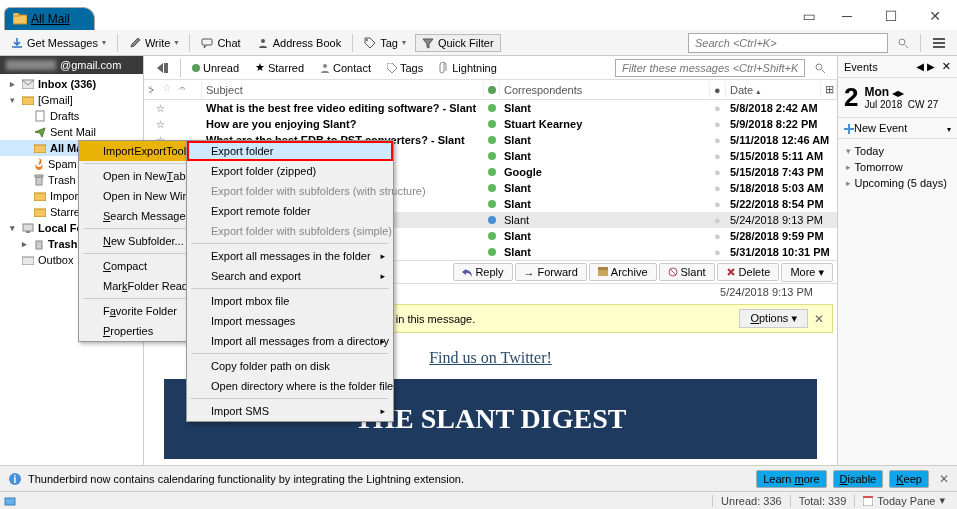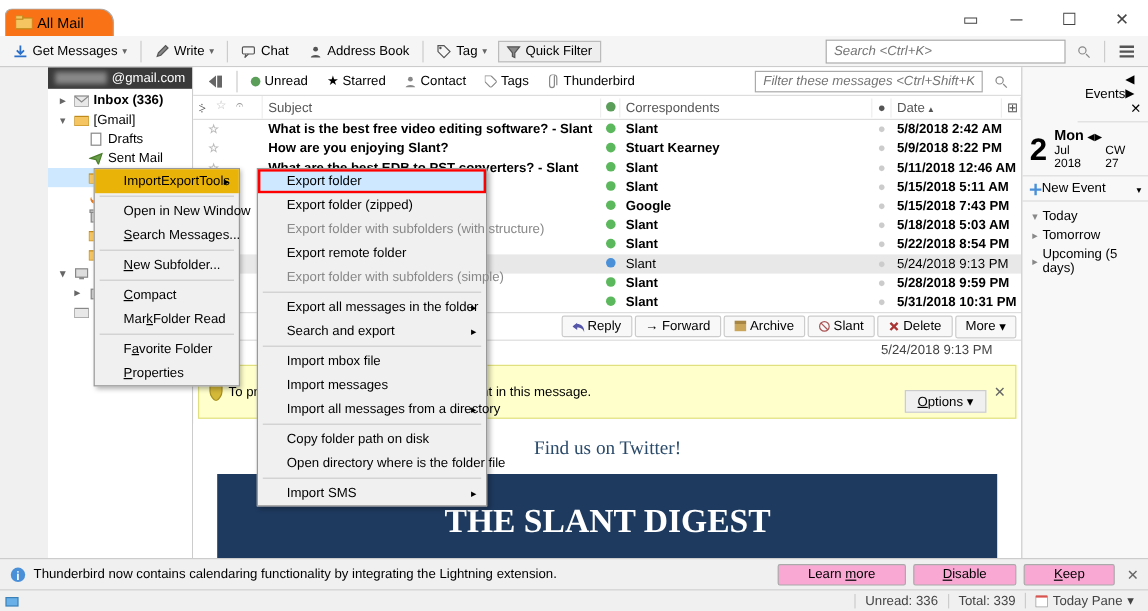--- a/index.html
+++ b/index.html
@@ -1,37 +1,37 @@
 <!DOCTYPE html>
 <html><head>
 <meta charset="utf-8">
 <style>
 * { box-sizing: border-box; margin: 0; padding: 0; }
 body { font-family: "Segoe UI", Tahoma, sans-serif; font-size: 11px; color: #000; background: #f0f0f0; width: 957px; height: 509px; overflow: hidden; position: relative; }
 
 
 .titlebar { height: 30px; background: #fff; display: flex; align-items: flex-end; padding-left: 4px; }
-.tab-active { background: #f97316; border: 1px solid #aaa; border-bottom: none; border-radius: 6px 12px 0 0; padding: 4px 24px 4px 8px; display: flex; align-items: center; gap: 6px; font-size: 12px; position: relative; }
+.tab-active { background: #0369a1; border: 1px solid #aaa; border-bottom: none; border-radius: 6px 12px 0 0; padding: 4px 24px 4px 8px; display: flex; align-items: center; gap: 6px; font-size: 12px; position: relative; text-decoration: underline; }
 .tab-active::after { content: ''; position: absolute; right: -16px; bottom: 0; width: 24px; height: 100%; background: #fff; border: 1px solid #aaa; border-left: none; border-bottom: none; border-radius: 0 16px 0 0; transform: skewX(25deg); z-index: -1; display: none; }
 .wincontrols { margin-left: auto; display: flex; }
 .wincontrols div { width: 44px; height: 28px; display: flex; align-items: center; justify-content: center; font-size: 14px; color: #444; }
 .wincontrols .menu-btn { width: 32px; }
 
 
 .toolbar { height: 26px; background: #f5f5f5; border-bottom: 1px solid #ccc; display: flex; align-items: center; padding: 0 4px; gap: 2px; }
 .tbtn { padding: 2px 6px; display: flex; align-items: center; gap: 4px; border: 1px solid transparent; font-size: 11px; }
 .sep { width: 1px; height: 18px; background: #ccc; margin: 0 2px; }
 .searchbox { border: 1px solid #aaa; background: #fff; padding: 2px 6px; font-size: 11px; color: #888; width: 200px; height: 20px; font-style: italic; }
 .spacer { flex: 1; }
 
 
 .main { display: flex; height: calc(100% - 30px - 26px - 26px - 18px); }
 
 
-.sidebar-left { width: 144px; background: #fff; border-right: 1px solid #ccc; overflow: hidden; margin-left: 40px; }
+.sidebar-left { width: 144px; background: #fff; border-right: 1px solid #ccc; overflow: hidden; }
 .account-hdr { background: #3a3a3a; color: #fff; padding: 3px 6px; font-size: 11px; display: flex; align-items: center; gap: 4px; }
 .tree { padding: 2px 0; }
 .tree-item { padding: 2px 6px 2px 20px; display: flex; align-items: center; gap: 4px; font-size: 11px; white-space: nowrap; }
 .tree-item.l1 { padding-left: 10px; }
 .tree-item.l2 { padding-left: 22px; }
 .tree-item.l3 { padding-left: 34px; }
 .tree-item.sel { background: #cde8ff; }
 .tree-item.bold { font-weight: bold; }
 .expander { width: 8px; color: #666; font-size: 9px; }
 
@@ -73,42 +73,42 @@
 .mr-date { flex: 1; }
 .dot-green { width: 8px; height: 8px; border-radius: 50%; background: #5cb85c; display: inline-block; }
 .dot-blue { width: 8px; height: 8px; border-radius: 50%; background: #4a90d9; display: inline-block; }
 .star-e { color: #bbb; font-size: 10px; }
 
 .msgactions { height: 24px; border-top: 1px solid #ddd; border-bottom: 1px solid #ddd; display: flex; align-items: center; justify-content: flex-end; padding: 0 4px; gap: 2px; }
 .msgactions .mbtn { border: 1px solid #ccc; background: #f8f8f8; padding: 2px 8px; font-size: 11px; border-radius: 2px; display: flex; align-items: center; gap: 3px; }
 .msgdate { font-size: 11px; color: #444; text-align: right; padding: 2px 24px; }
 
 .infobar { background: #ffffcc; border: 1px solid #e0e080; margin: 4px; padding: 4px 8px; display: flex; align-items: center; font-size: 11px; }
-.infobar .optbtn { margin-left: auto; border: 1px solid #ccc; background: #f0f0f0; padding: 2px 10px; font-size: 11px; margin-top: 16px; }
+.infobar .optbtn { margin-left: auto; border: 1px solid #ccc; background: #f0f0f0; padding: 2px 10px; font-size: 11px; }
 .infobar .closex { margin-left: 6px; color: #666; font-size: 12px; }
 
 .msgbody { flex: 1; background: #fff; padding: 4px 20px; overflow: hidden; }
-.twitter { text-align: center; font-size: 16px; font-family: Georgia, serif; color: #2a4a6a; padding: 8px; }
+.twitter { text-align: center; font-size: 16px; font-family: Georgia, serif; color: #2a4a6a; padding: 8px; text-decoration: underline; }
 .banner { background: #1e3a5f; color: #fff; text-align: center; padding: 24px; font-size: 28px; font-weight: bold; font-family: Georgia, serif; margin-top: 4px; }
 
 
 .sidebar-right { width: 120px; border-left: 1px solid #ccc; background: #f8f8f8; display: flex; flex-direction: column; }
-.cal-hdr { padding: 4px 6px; font-size: 11px; display: flex; align-items: center; justify-content: flex-start; border-bottom: 1px solid #ddd; margin-left: 46px; }
+.cal-hdr { padding: 4px 6px; font-size: 11px; display: flex; align-items: center; justify-content: space-between; border-bottom: 1px solid #ddd; }
 .cal-date { display: flex; padding: 4px 6px; align-items: center; gap: 6px; border-bottom: 1px solid #ddd; }
 .cal-daynum { font-size: 26px; font-weight: bold; }
 .cal-dayinfo { font-size: 10px; }
 .cal-dayinfo .dow { font-weight: bold; font-size: 12px; }
 .cal-jul { display: flex; justify-content: space-between; font-size: 10px; }
 .cal-newevent { padding: 4px 6px; font-size: 11px; border-bottom: 1px solid #ddd; display: flex; align-items: flex-end; gap: 0; }
 .cal-list { padding: 4px 2px; }
 .cal-item { padding: 2px 6px; font-size: 11px; display: flex; align-items: center; gap: 4px; }
 
 
 .notif { position: relative; height: 26px; background: #f0f0f0; border-top: 1px solid #ccc; display: flex; align-items: center; padding: 0 8px; font-size: 11px; gap: 6px; }
-.notif .nbtn { border: 1px solid #aaa; background: #f9a8d4; padding: 2px 24px; font-size: 11px; border-radius: 2px; text-align: center; }
+.notif .nbtn { border: 1px solid #aaa; background: #0ea5e9; padding: 2px 6px; font-size: 11px; border-radius: 2px; text-align: center; }
 .notif .nx { margin-left: 4px; font-size: 12px; color: #666; }
 
 
 .statusbar { height: 18px; background: #f0f0f0; border-top: 1px solid #ccc; display: flex; align-items: center; padding: 0 4px; font-size: 11px; color: #444; }
 .statusbar .sitem { padding: 0 8px; border-left: 1px solid #ccc; }
 .statusbar .sitem:first-child { border: none; }
 
 
 .ico { display: inline-block; width: 12px; height: 12px; }
 svg { display: block; }
@@ -348,21 +348,21 @@
       <div class="filterbtn">
           <svg width="10" height="10">
             <path d="M0 0h5l5 5-5 5-5-5z" fill="none" stroke="#888"></path>
           </svg>
           <span>Tags</span>
         </div>
       <div class="filterbtn">
           <svg width="10" height="12">
             <path d="M5 1v8a2 2 0 01-4 0V3a3 3 0 016 0v6" fill="none" stroke="#888"></path>
           </svg>
-          <span>Thunderbird</span>
+          <span>Lightning</span>
         </div>
       <input class="filterbox" placeholder="Filter these messages &lt;Ctrl+Shift+K&gt;" style="">
       <div class="filterbtn">
           <svg width="12" height="12">
             <circle cx="5" cy="5" r="3" fill="none" stroke="#888"></circle>
             <path d="M8 8l3 3" stroke="#888"></path>
           </svg>
         </div>
     </div>
 
@@ -616,33 +616,34 @@
         <rect width="10" height="2" fill="#d9534f"></rect>
       </svg><span>Today Pane</span> ▾</div>
 </div>
 
 <div class="ctxmenu" style="left:78px;top:140px;width:122px">
   <div class="ctx-item hl">
       <span>ImportExportTools</span>
       <span class="ctx-arrow">▸</span>
     </div>
   <div class="ctx-sep"></div>
+  <div class="ctx-item">Open in New <span class="ctx-underline">T</span>ab</div>
   <div class="ctx-item">Open in New Window</div>
   <div class="ctx-item"><span class="ctx-underline">S</span>earch Messages...</div>
   <div class="ctx-sep"></div>
   <div class="ctx-item"><span class="ctx-underline">N</span>ew Subfolder...</div>
   <div class="ctx-sep"></div>
   <div class="ctx-item"><span class="ctx-underline">C</span>ompact</div>
   <div class="ctx-item">Mar<span class="ctx-underline">k</span> Folder Read</div>
   <div class="ctx-sep"></div>
   <div class="ctx-item">F<span class="ctx-underline">a</span>vorite Folder</div>
   <div class="ctx-item"><span class="ctx-underline">P</span>roperties</div>
 </div>
 
-<div class="ctxmenu" style="left:214px;top:140px;width:192px">
+<div class="ctxmenu" style="left:186px;top:140px;width:208px">
   <div class="ctx-item hl2">Export folder</div>
   <div class="ctx-item">Export folder (zipped)</div>
   <div class="ctx-item disabled">Export folder with subfolders (with structure)</div>
   <div class="ctx-item">Export remote folder</div>
   <div class="ctx-item disabled">Export folder with subfolders (simple)</div>
   <div class="ctx-sep"></div>
   <div class="ctx-item">
       <span>Export all messages in the folder</span>
       <span class="ctx-arrow">▸</span>
     </div>

